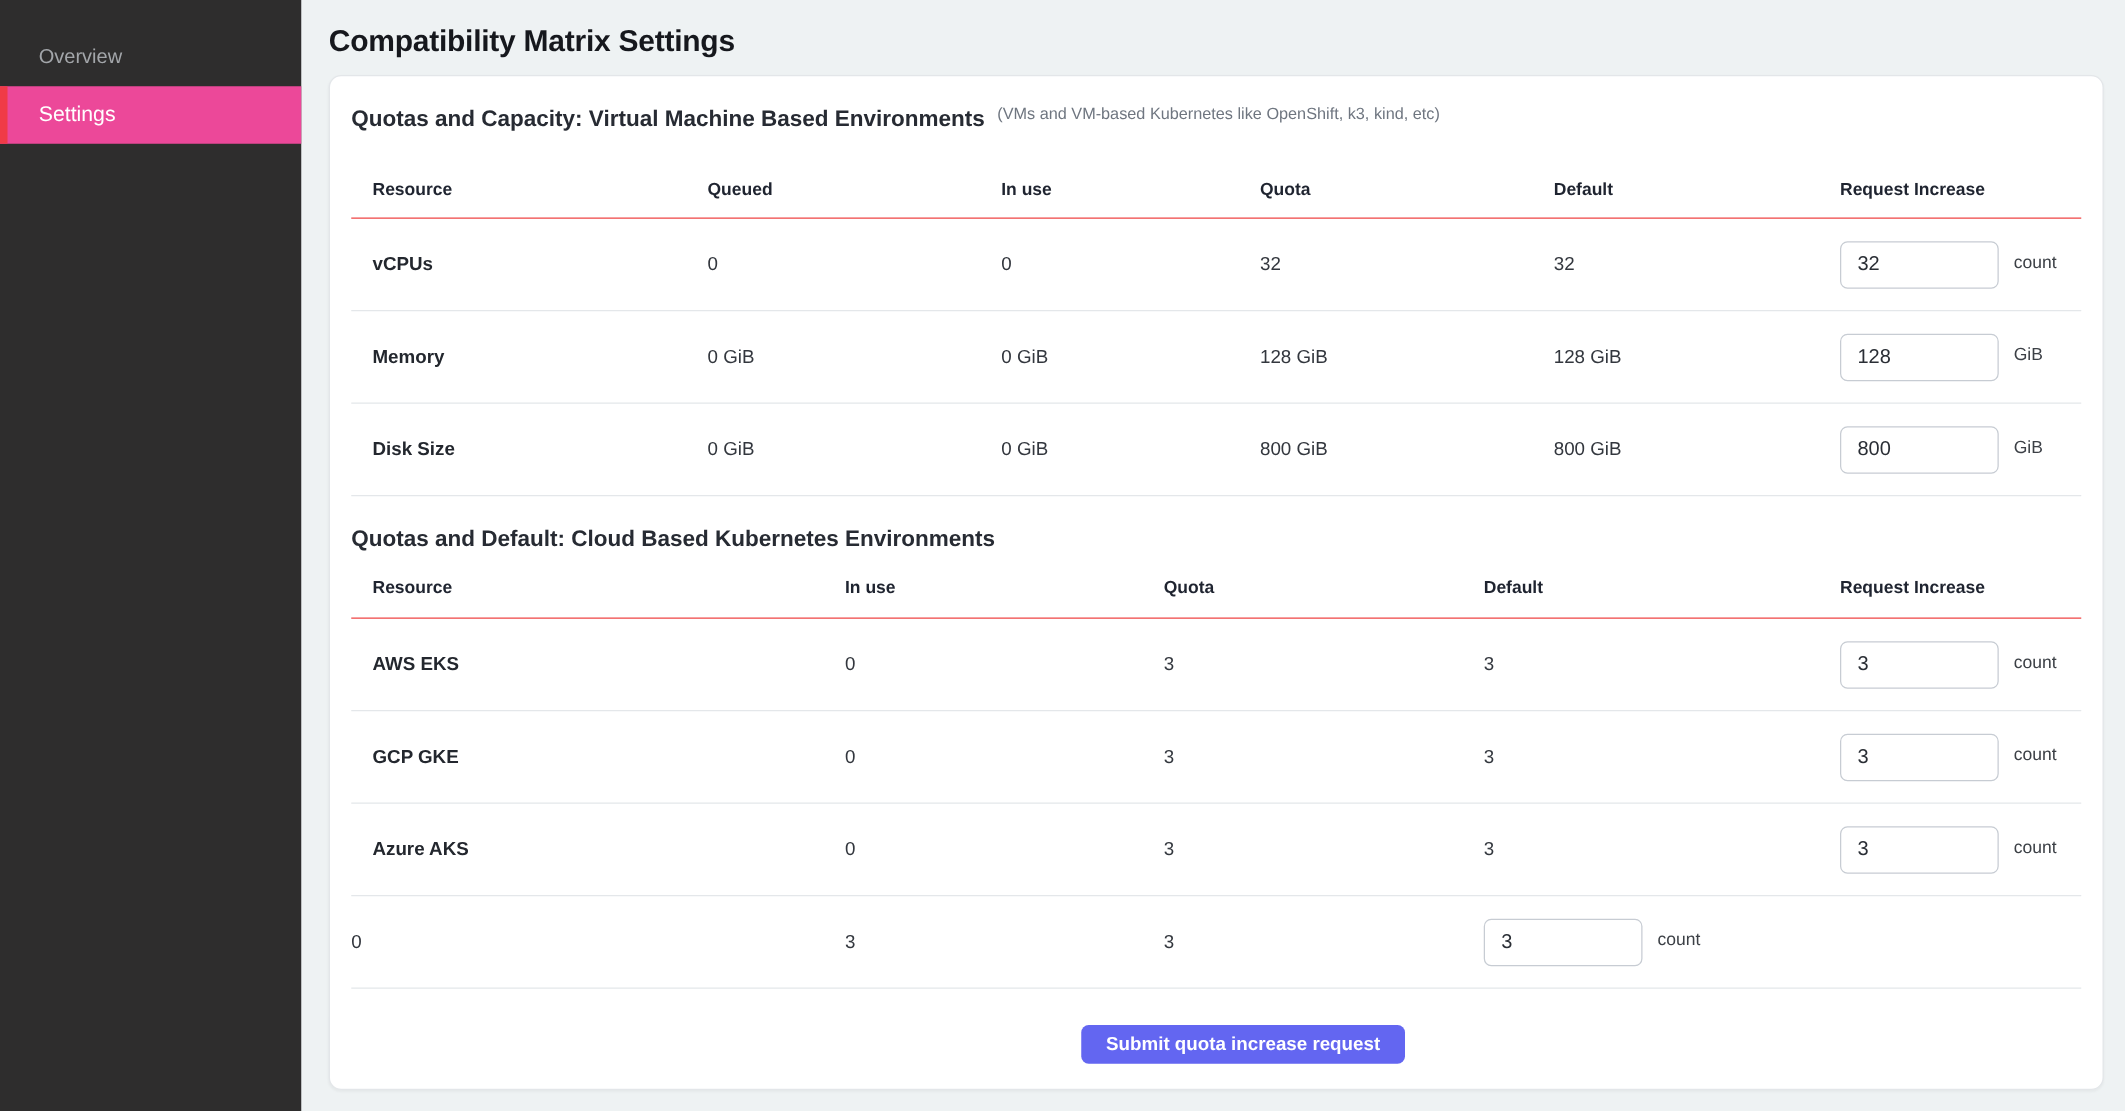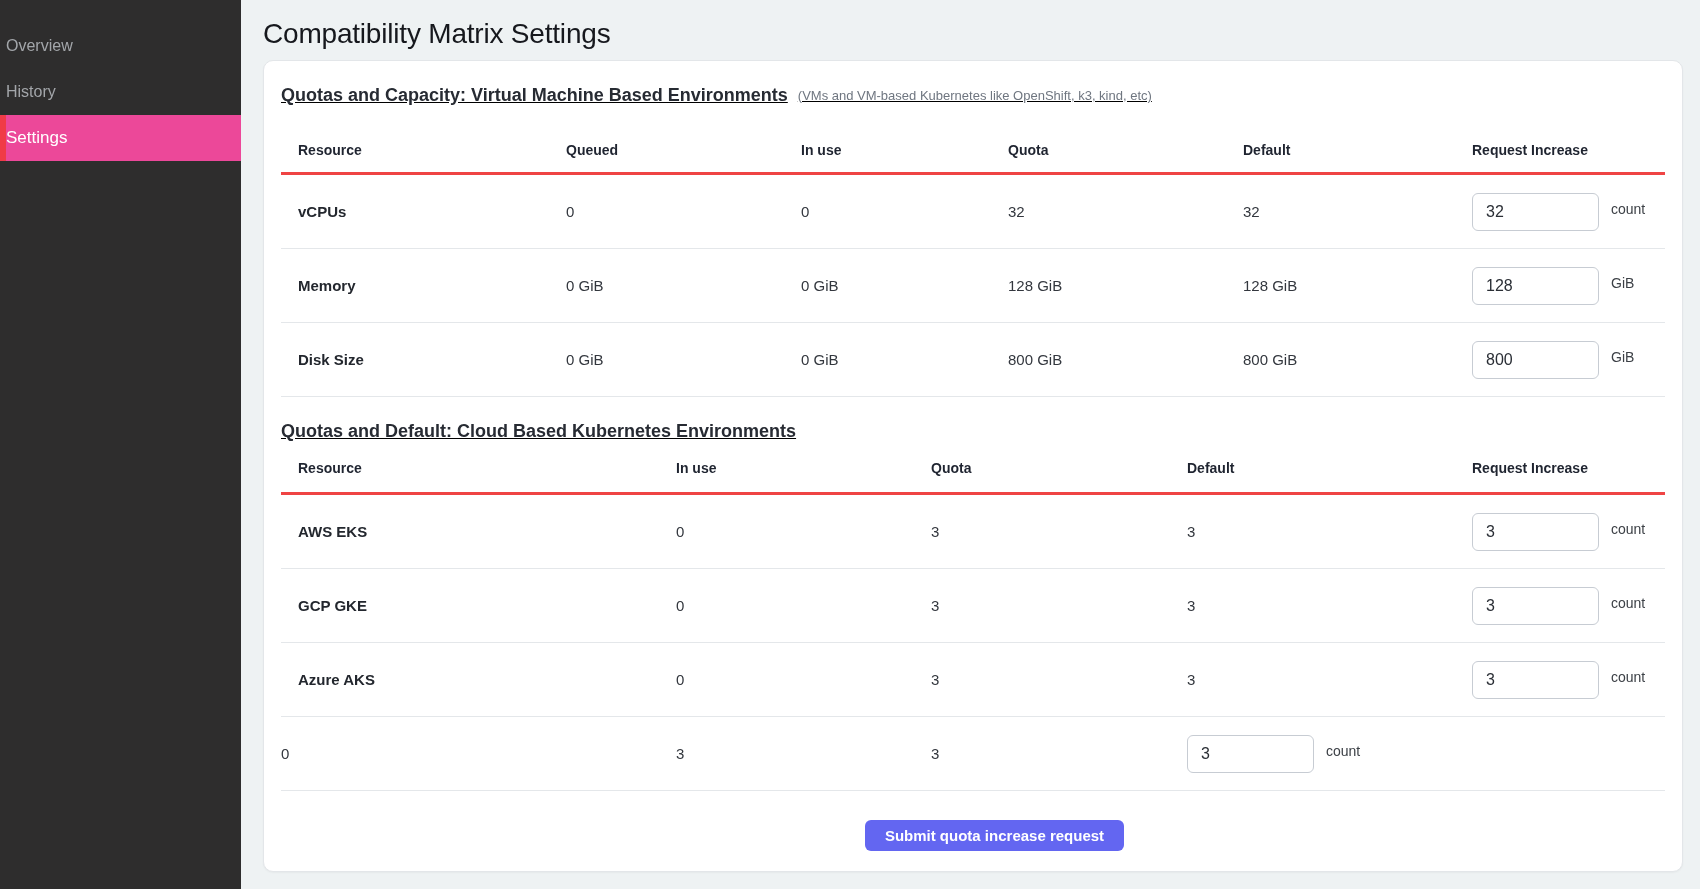--- a/index.html
+++ b/index.html
@@ -15,78 +15,78 @@
   
   .sidebar {
     width: 241px; height: 889px;
     background: #2e2d2d;
     flex-shrink: 0;
     padding-top: 23px;
   }
   .nav-item {
     height: 46px;
     display: flex; align-items: center;
+    padding-left: 25px;
     border-left: 6px solid transparent;
     color: #a3a6aa;
     font-size: 16px;
     cursor: pointer;
   }
   .nav-item.active {
     background: #ec4899;
     border-left-color: #f03b47;
     color: #ffffff;
     font-size: 17px;
   }
 
   
   .main {
     flex: 1;
     padding: 0 17px 0 22px;
   }
   .page-title {
     margin: 20px 0 12px 0;
-    font-size: 28px; font-weight: 400;
+    font-size: 24px; font-weight: 700;
     line-height: 28px;
     color: #16181d;
     letter-spacing: -0.2px;
   }
 
   .card {
     background: #ffffff;
     border: 1px solid #e3e6e9;
     border-radius: 10px;
     box-shadow: 0 1px 2px rgba(0,0,0,0.04);
     height: 812px;
     padding: 22px 0;
   }
 
   .section-head {
-    display: flex; align-items: center; gap: 10px;
+    display: flex; align-items: flex-start; gap: 10px;
     margin: 0 17px;
-    text-decoration: underline;
   }
   .section-title {
     margin: 0;
     font-size: 18px; font-weight: 700;
     line-height: 24px;
     color: #272b33;
   }
   .section-note {
     font-size: 13px;
     color: #6f7680;
   }
   .section-head.second { margin-top: 22px; }
 
   .table { margin: 0 17px; }
   .grid-row { display: grid; align-items: center; }
   .cols-vm    { grid-template-columns: 285px 235px 207px 235px 229px 1fr; }
   .cols-cloud { grid-template-columns: 395px 255px 256px 285px 1fr; }
 
   .thead {
-    border-bottom: 3px solid #ef4444;
+    border-bottom: 1px solid #ef4444;
     font-size: 14px; font-weight: 700;
     color: #1f2430;
   }
   .thead.vm    { height: 48px; margin-top: 20px; }
   .thead.cloud { height: 52px; }
 
   .trow {
     height: 74px;
     border-bottom: 1px solid #e4e7ea;
     font-size: 15px;
@@ -130,23 +130,20 @@
     cursor: pointer;
   }
 </style>
 </head>
 <body>
 
 <aside class="sidebar">
   <div class="nav-item">
     <span>Overview</span>
   </div>
-  <div class="nav-item">
-    <span>History</span>
-  </div>
   <div class="nav-item active">
     <span>Settings</span>
   </div>
 </aside>
 
 <main class="main">
   <h1 class="page-title">Compatibility Matrix Settings</h1>
 
   <section class="card">
 

